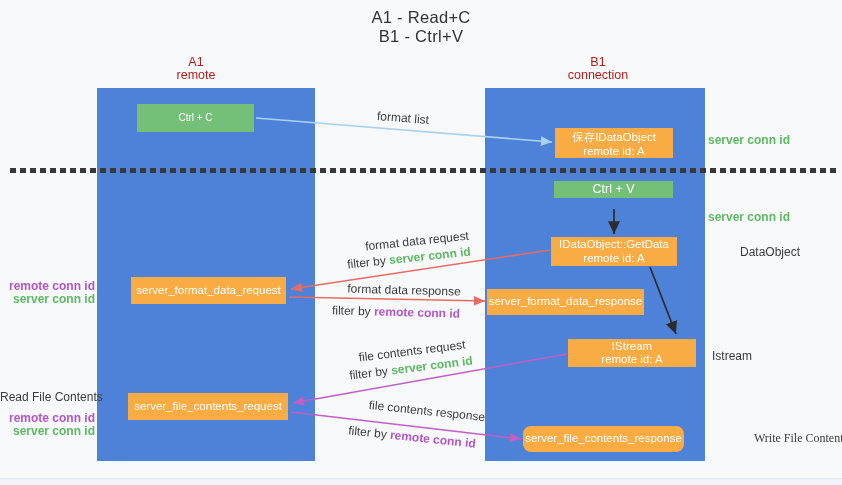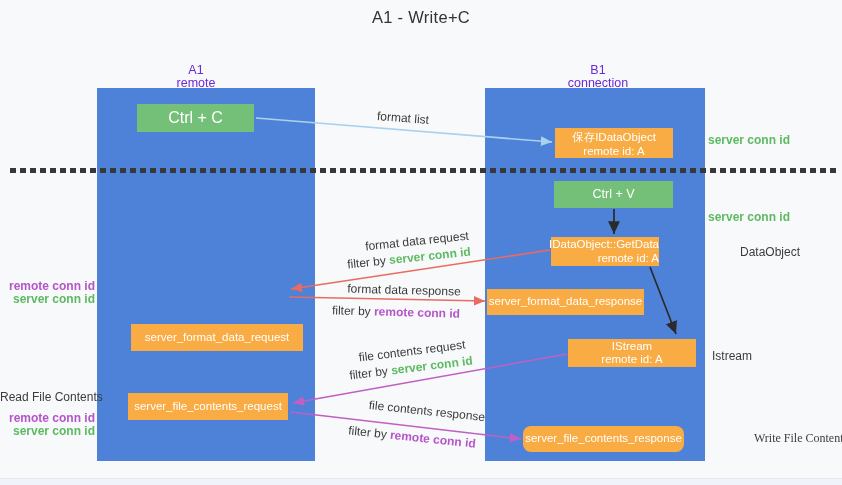--- a/index.html
+++ b/index.html
@@ -5,21 +5,21 @@
   html,body{margin:0;padding:0;background:#f8f9fa;}
   .canvas{
     position:relative;width:842px;height:485px;overflow:hidden;
     background:var(--bg,#f8f9fa);
     font-family:"Liberation Sans",sans-serif;
     color:var(--text-dark,#3c3c3c);
   }
   .title{position:absolute;left:0;top:8px;width:842px;text-align:center;
          font-size:16.5px;line-height:19px;color:#333;letter-spacing:.3px;}
   .lane{position:absolute;background:var(--lane-blue,#4e82d9);}
-  .lane-header{position:absolute;text-align:center;font-size:12.5px;line-height:13px;color:#6d28d9;transform:translateX(-50%);margin-top:8px;}
+  .lane-header{position:absolute;text-align:center;font-size:12.5px;line-height:13px;color:#b91c1c;transform:translateX(-50%);}
   .node{position:absolute;display:flex;flex-direction:column;align-items:center;justify-content:center;
         color:#fff;font-size:11.5px;line-height:13.5px;text-align:center;}
   .node.green{background:var(--green-box,#74c078);}
   .node.orange{background:var(--orange-box,#f9ab44);}
   .arrows{position:absolute;left:0;top:0;pointer-events:none;}
   .dotted{position:absolute;left:10px;top:168px;width:828px;height:5px;
           background:repeating-linear-gradient(to right,#383838 0 6px,transparent 6px 10px);}
   .alabel{position:absolute;white-space:nowrap;font-size:12px;color:#3c3c3c;
           transform:translate(-50%,-50%) rotate(var(--r,0deg));}
   .conn-green{color:var(--green-text,#5dba62);font-weight:bold;}
@@ -28,21 +28,22 @@
   .side.right-align{text-align:right;}
   .bottom-strip{position:absolute;left:0;top:478px;width:842px;height:7px;
                 background:#f0f3f9;border-top:1px solid #e4e9f2;}
 </style>
 </head>
 <body>
 
 <div class="canvas">
 
   <div class="title">
-    <div>A1 - Write+C</div>
+    <div>A1 - Read+C</div>
+    <div>B1 - Ctrl+V</div>
   </div>
 
   <div class="lane-header" style="left:196px;top:56px;">
     <div>A1</div>
     <div>remote</div>
   </div>
   <div class="lane-header" style="left:598px;top:56px;">
     <div>B1</div>
     <div>connection</div>
   </div>
@@ -69,44 +70,44 @@
     </defs>
     <line x1="256" y1="118" x2="552" y2="142" stroke="#a9d2ee" stroke-width="1.6" marker-end="url(#mb)"></line>
     <line x1="614" y1="209" x2="614" y2="234" stroke="#2b2b2b" stroke-width="1.7" marker-end="url(#mk)"></line>
     <line x1="550" y1="250" x2="291" y2="289" stroke="#e96b62" stroke-width="1.6" marker-end="url(#mr)"></line>
     <line x1="289" y1="297" x2="485" y2="301" stroke="#e96b62" stroke-width="1.6" marker-end="url(#mr)"></line>
     <line x1="650" y1="267" x2="676" y2="334" stroke="#2b2b2b" stroke-width="1.7" marker-end="url(#mk)"></line>
     <line x1="567" y1="354" x2="293" y2="403" stroke="#c05fc5" stroke-width="1.6" marker-end="url(#mm)"></line>
     <line x1="291" y1="412" x2="521" y2="439" stroke="#c05fc5" stroke-width="1.6" marker-end="url(#mm)"></line>
   </svg>
 
-  <div class="node green" style="left:137px;top:104px;width:117px;height:28px;font-size:16px;">
+  <div class="node green" style="left:137px;top:104px;width:117px;height:28px;font-size:10px;">
     <div>Ctrl + C</div>
   </div>
 
   <div class="node orange" style="left:555px;top:128px;width:118px;height:30px;justify-content:flex-end;">
     <div>保存IDataObject</div>
     <div>remote id: A</div>
   </div>
 
-  <div class="node green" style="left:554px;top:181px;width:119px;height:27px;font-size:12.5px;">
+  <div class="node green" style="left:554px;top:181px;width:119px;height:17px;font-size:12.5px;">
     <div>Ctrl + V</div>
   </div>
 
-  <div class="node orange" style="left:551px;top:237px;width:108px;height:29px;align-items:flex-end;">
+  <div class="node orange" style="left:551px;top:237px;width:126px;height:29px;">
     <div>IDataObject::GetData</div>
     <div>remote id: A</div>
   </div>
 
   <div class="node orange" style="left:568px;top:339px;width:128px;height:28px;">
     <div>IStream</div>
     <div>remote id: A</div>
   </div>
 
-  <div class="node orange" style="left:131px;top:277px;width:172px;height:27px;margin-top:47px;">
+  <div class="node orange" style="left:131px;top:277px;width:155px;height:27px;">
     <div>server_format_data_request</div>
   </div>
 
   <div class="node orange" style="left:128px;top:393px;width:160px;height:27px;">
     <div>server_file_contents_request</div>
   </div>
 
   <div class="node orange" style="left:487px;top:289px;width:157px;height:26px;">
     <div>server_format_data_response</div>
   </div>

